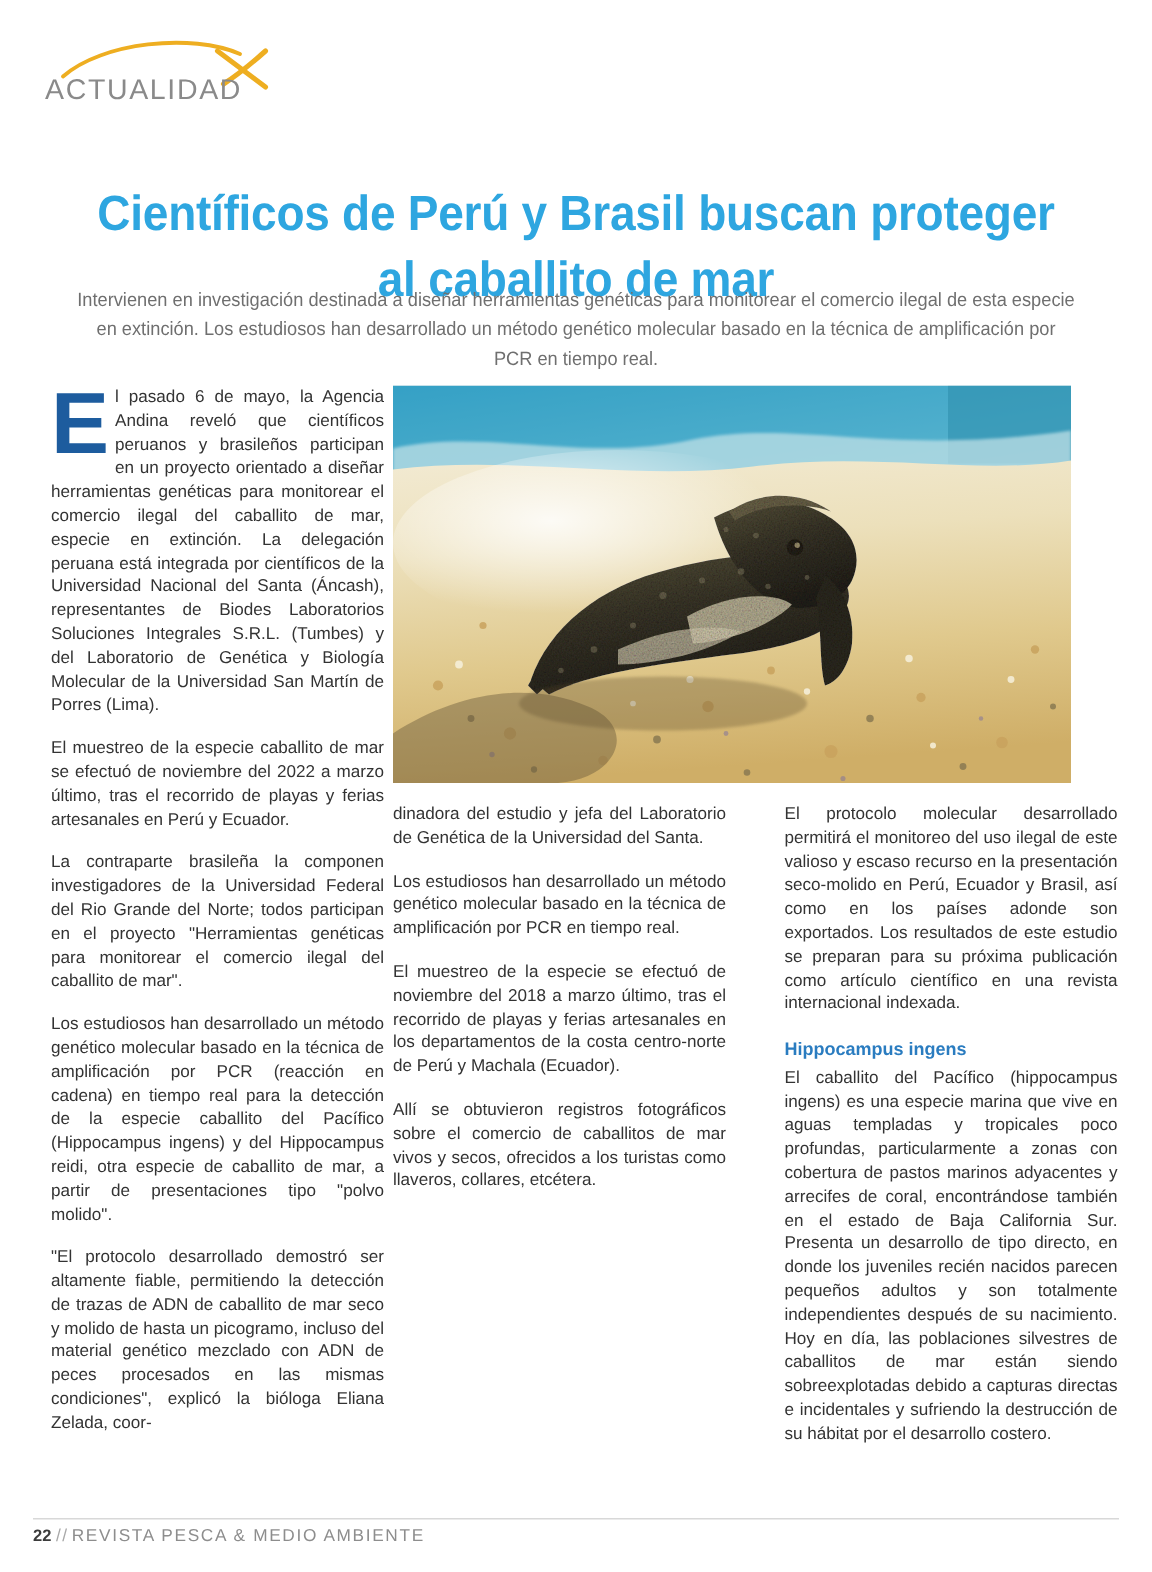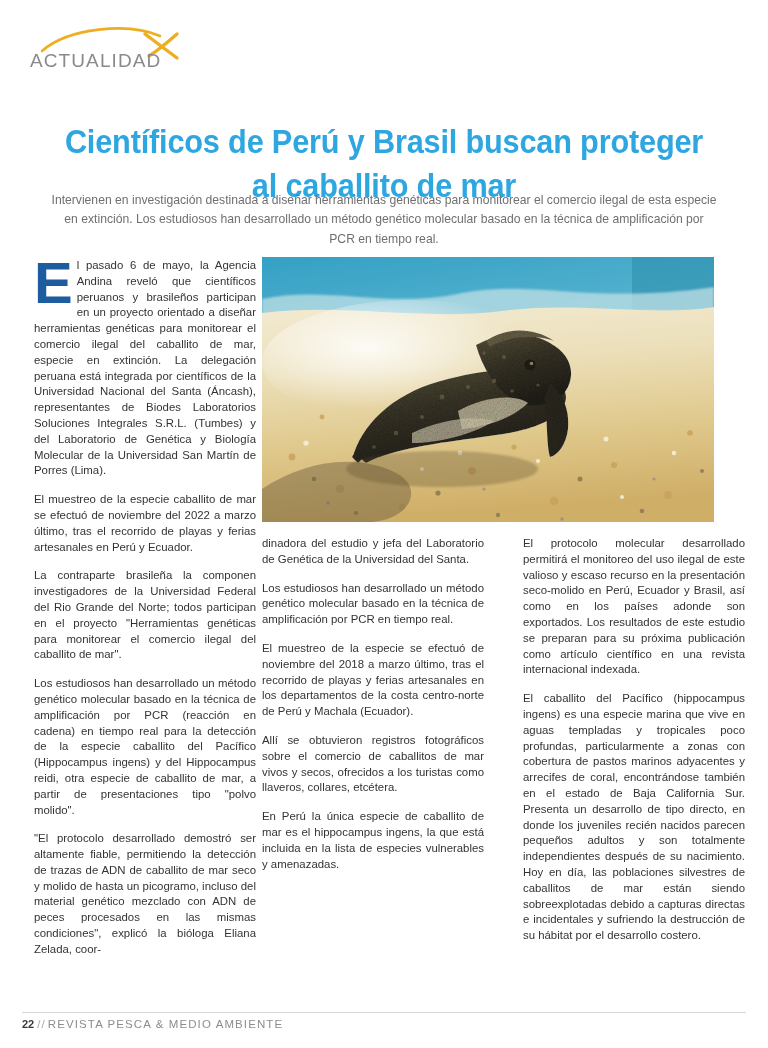--- a/index.html
+++ b/index.html
@@ -315,25 +315,25 @@
     <p>La contraparte brasileña la componen investigadores de la Universidad Federal del Rio Grande del Norte; todos participan en el proyecto "Herramientas genéticas para monitorear el comercio ilegal del caballito de mar".</p>
     <p>Los estudiosos han desarrollado un método genético molecular basado en la técnica de amplificación por PCR (reacción en cadena) en tiempo real para la detección de la especie caballito del Pacífico (Hippocampus ingens) y del Hippocampus reidi, otra especie de caballito de mar, a partir de presentaciones tipo "polvo molido".</p>
     <p>"El protocolo desarrollado demostró ser altamente fiable, permitiendo la detección de trazas de ADN de caballito de mar seco y molido de hasta un picogramo, incluso del material genético mezclado con ADN de peces procesados en las mismas condiciones", explicó la bióloga Eliana Zelada, coor-</p>
   </div>
 
   <div class="col col2">
     <p>dinadora del estudio y jefa del Laboratorio de Genética de la Universidad del Santa.</p>
     <p>Los estudiosos han desarrollado un método genético molecular basado en la técnica de amplificación por PCR en tiempo real.</p>
     <p>El muestreo de la especie se efectuó de noviembre del 2018 a marzo último, tras el recorrido de playas y ferias artesanales en los departamentos de la costa centro-norte de Perú y Machala (Ecuador).</p>
     <p>Allí se obtuvieron registros fotográficos sobre el comercio de caballitos de mar vivos y secos, ofrecidos a los turistas como llaveros, collares, etcétera.</p>
-    <p>En Perú la única especie de caballito de mar es el hippocampus ingens, la que está incluida en la lista de especies vulnerables y amenazadas.</p>
   </div>
 
   <div class="col col3">
     <p>El protocolo molecular desarrollado permitirá el monitoreo del uso ilegal de este valioso y escaso recurso en la presentación seco-molido en Perú, Ecuador y Brasil, así como en los países adonde son exportados. Los resultados de este estudio se preparan para su próxima publicación como artículo científico en una revista internacional indexada.</p>
+    <p class="subhead">Hippocampus ingens</p>
     <p>El caballito del Pacífico (hippocampus ingens) es una especie marina que vive en aguas templadas y tropicales poco profundas, particularmente a zonas con cobertura de pastos marinos adyacentes y arrecifes de coral, encontrándose también en el estado de Baja California Sur. Presenta un desarrollo de tipo directo, en donde los juveniles recién nacidos parecen pequeños adultos y son totalmente independientes después de su nacimiento. Hoy en día, las poblaciones silvestres de caballitos de mar están siendo sobreexplotadas debido a capturas directas e incidentales y sufriendo la destrucción de su hábitat por el desarrollo costero.</p>
   </div>
 
   <div class="footer-rule"></div>
   <div class="footer">
     <span class="pagenum">22</span><span class="sep">//</span><span>REVISTA PESCA &amp; MEDIO AMBIENTE</span>
   </div>
 
 </div>
 

